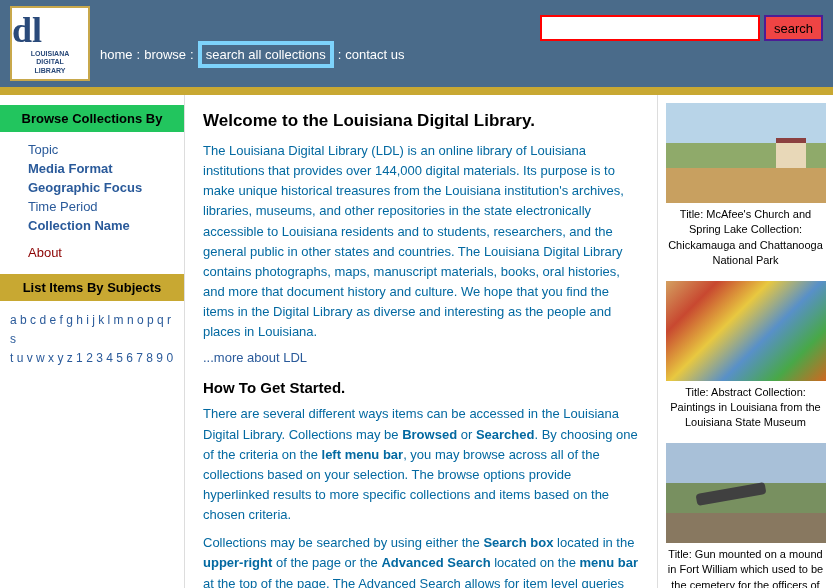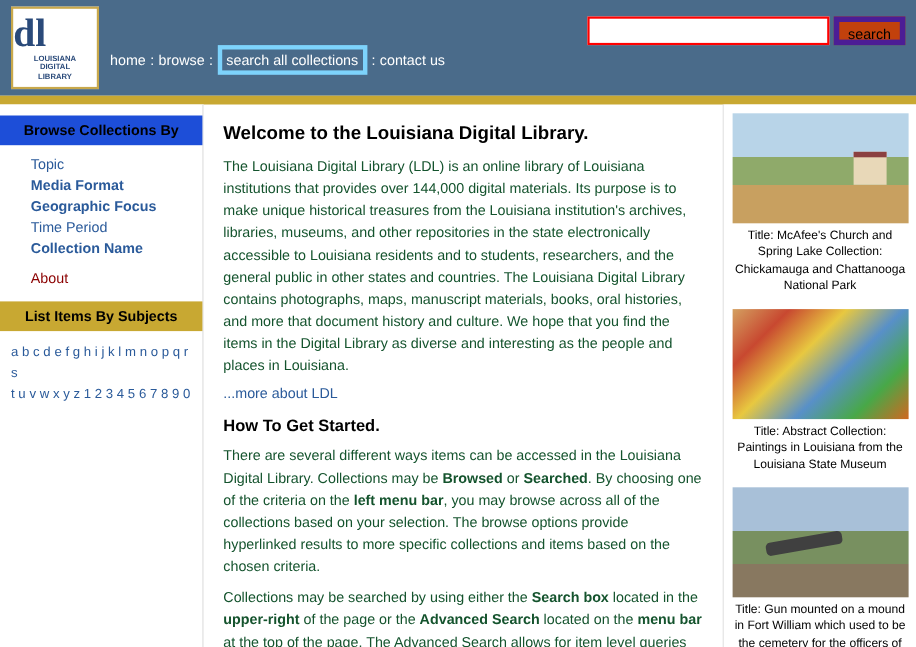--- a/index.html
+++ b/index.html
@@ -73,22 +73,22 @@
       justify-content: flex-end;
     }
     #search-input {
       width: 220px;
       height: 26px;
       padding: 2px 4px;
       font-size: 13px;
       border: 2px solid red;
     }
     #search-btn {
-      background: #c2410c;
-      border: 5px solid #4c1d95;
+      background: #ef4444;
+      border: 2px solid #4c1d95;
       padding: 3px 8px;
       font-size: 13px;
       cursor: pointer;
       height: 26px;
     }
 
     
     #yellow-bar {
       background: #c8a832;
       height: 8px;
@@ -103,21 +103,21 @@
 
     
     #sidebar {
       width: 185px;
       flex-shrink: 0;
       background: #fff;
       border-right: 1px solid #ddd;
       padding: 10px 0;
     }
     #browse-title {
-      background: #1d4ed8;
+      background: #22c55e;
       text-align: center;
       font-weight: bold;
       font-size: 13px;
       padding: 6px 4px;
       color: #000;
       margin-bottom: 8px;
     }
     .sidebar-link {
       display: block;
       color: #2a5a9a;
@@ -164,21 +164,21 @@
     }
     #content h2 {
       font-size: 15px;
       color: #000;
       margin: 14px 0 8px 0;
       font-weight: bold;
     }
     #content p {
       font-size: 13px;
       line-height: 1.55;
-      color: #14532d;
+      color: #0369a1;
       margin-bottom: 8px;
     }
     #content p a, #more-link {
       color: #2a5a9a;
       text-decoration: none;
     }
     .bold-text { font-weight: bold; }
     #more-link {
       display: block;
       margin-bottom: 12px;

